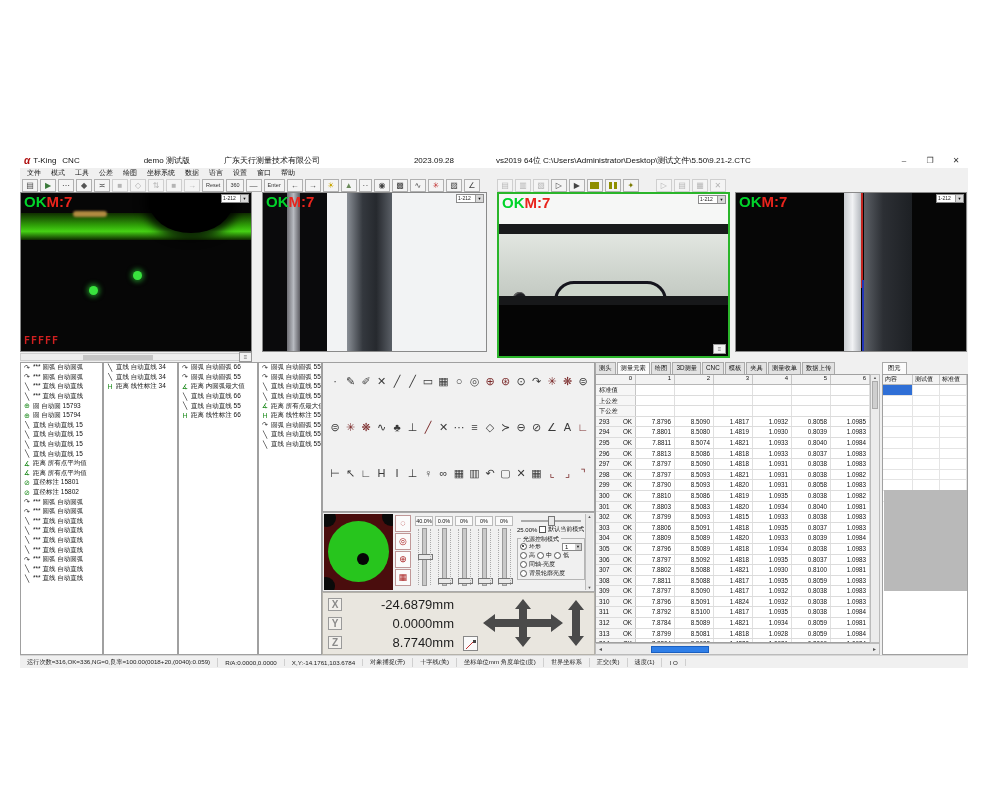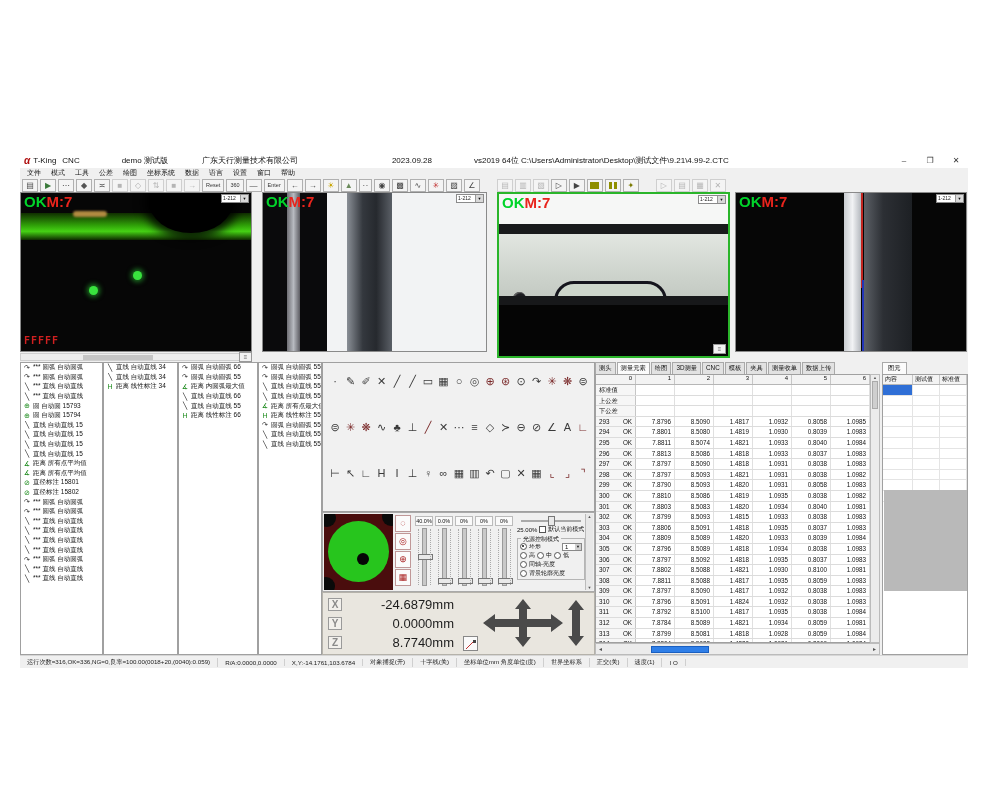--- a/index.html
+++ b/index.html
@@ -5,21 +5,21 @@
   html,body{margin:0;padding:0;background:#fff;}
   .page{position:relative;width:1000px;height:789px;background:#fff;overflow:hidden;
         font-family:"Liberation Sans",sans-serif;color:#111;}
   .app{position:absolute;left:20px;top:152px;width:948px;height:516px;background:#f0f0f0;}
 
   
   .titlebar{position:absolute;left:0;top:0;width:948px;height:16px;background:#fff;
             display:flex;align-items:center;font-size:8px;padding:0 4px;box-sizing:border-box;white-space:nowrap;}
   .tlogo{color:#b01010;font-weight:bold;font-style:italic;font-size:10px;margin-right:3px;}
   .tseg{margin-right:6px;}
-  .t-user{margin-left:36px;text-align:right;} .t-company{margin-left:28px;} .t-date{margin-left:88px;} .t-path{margin-left:36px;}
+  .t-user{margin-left:58px;text-align:right;} .t-company{margin-left:28px;} .t-date{margin-left:88px;} .t-path{margin-left:36px;}
   .wbtns{margin-left:auto;display:flex;gap:10px;}
   .wbtn{width:16px;text-align:center;color:#333;font-size:8px;}
   .menubar{position:absolute;left:0;top:16px;width:948px;height:10px;background:#f0f0f0;
            display:flex;gap:10px;align-items:center;font-size:7px;padding:0 7px;box-sizing:border-box;}
   .toolbar{position:absolute;left:2px;top:26px;width:944px;height:15px;display:flex;align-items:center;gap:2px;}
   .btn{width:16px;height:13px;background:#f4f4f4;border:1px solid #b0b0b0;box-sizing:border-box;
        font-size:8px;line-height:11px;text-align:center;color:#444;overflow:hidden;}
   .tbtn{height:13px;background:#f4f4f4;border:1px solid #b0b0b0;box-sizing:border-box;
         font-size:5.5px;line-height:11px;padding:0 3px;color:#333;}
   .btn.dis,.tbtn.dis{color:#b5b5b5;border-color:#cfcfcf;}
@@ -172,21 +172,21 @@
 <div class="page">
  <div class="app">
 
   <div class="titlebar">
     <span class="tlogo">α</span>
     <span class="tseg">T-King</span>
     <span class="tseg">CNC</span>
     <span class="tseg t-user">demo 测试版</span>
     <span class="tseg t-company">广东天行测量技术有限公司</span>
     <span class="tseg t-date">2023.09.28</span>
-    <span class="tseg t-path">vs2019 64位  C:\Users\Administrator\Desktop\测试文件\9.21\4.99-2.CTC</span>
+    <span class="tseg t-path">vs2019 64位  C:\Users\Administrator\Desktop\测试文件\5.50\9.21-2.CTC</span>
     <span class="wbtns">
       <span class="wbtn">–</span>
       <span class="wbtn">❐</span>
       <span class="wbtn">✕</span>
     </span>
   </div>
 
   <div class="menubar" id="menubar">
         <span class="mitem">文件</span>
         <span class="mitem">模式</span>

